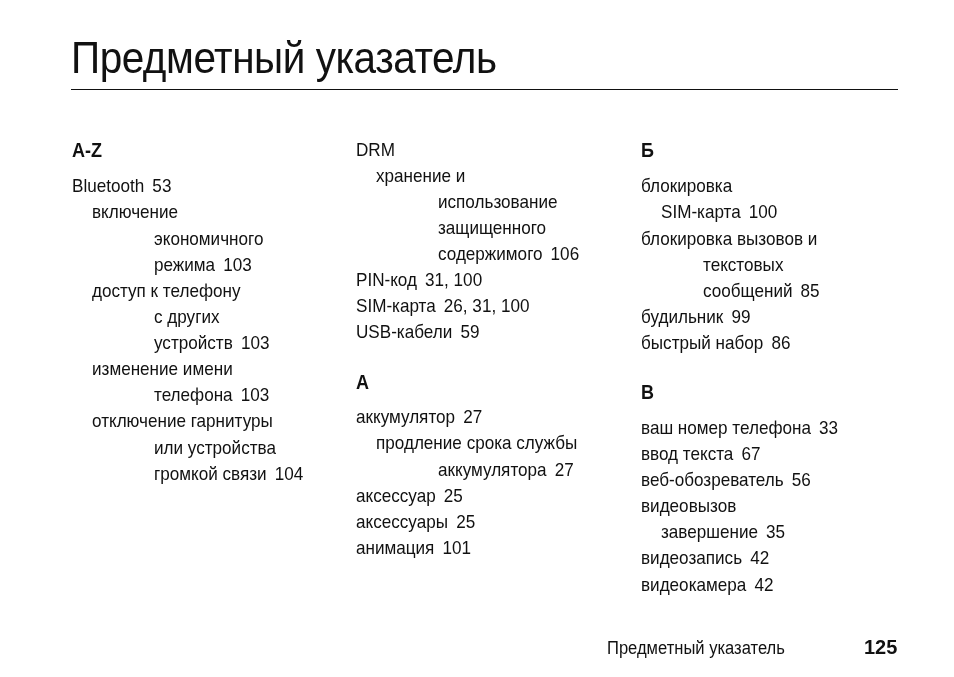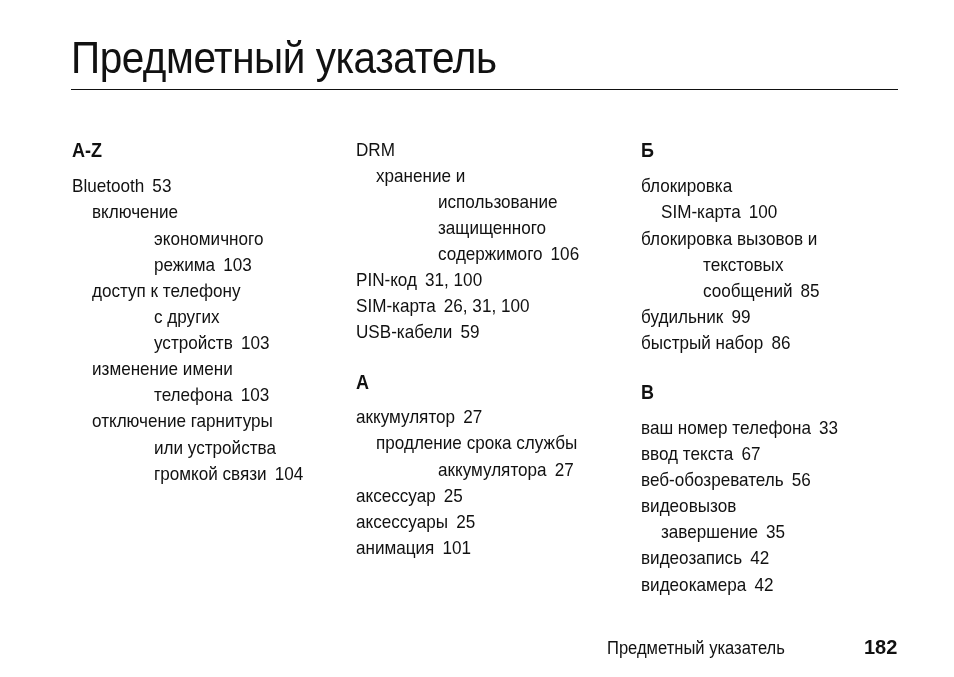--- a/index.html
+++ b/index.html
@@ -131,13 +131,13 @@
     <div class="line " style="top: 416px;"><span>ваш номер телефона</span><span class="pages">33</span></div>
     <div class="line " style="top: 442px;"><span>ввод текста</span><span class="pages">67</span></div>
     <div class="line " style="top: 468px;"><span>веб-обозреватель</span><span class="pages">56</span></div>
     <div class="line " style="top: 494px;"><span>видеовызов</span></div>
     <div class="line lvl-1" style="top: 520px;"><span>завершение</span><span class="pages">35</span></div>
     <div class="line " style="top: 546px;"><span>видеозапись</span><span class="pages">42</span></div>
     <div class="line " style="top: 573px;"><span>видеокамера</span><span class="pages">42</span></div>
   </div>
 
 <div class="footer-label">Предметный указатель</div>
-<div class="footer-page">182</div>
+<div class="footer-page">125</div>
 
 </body></html>

